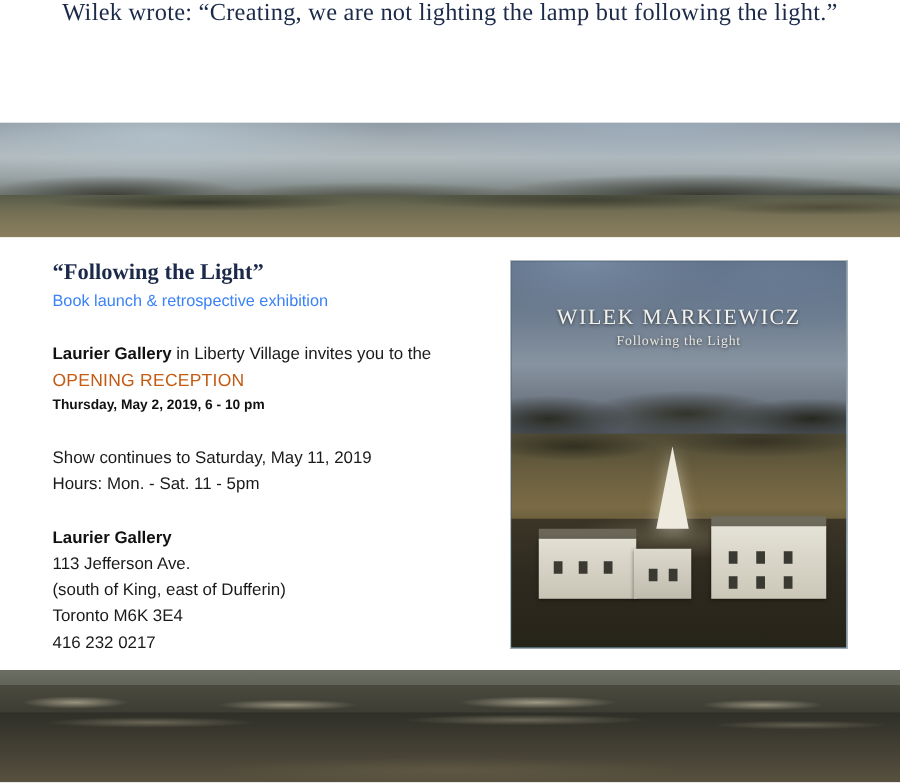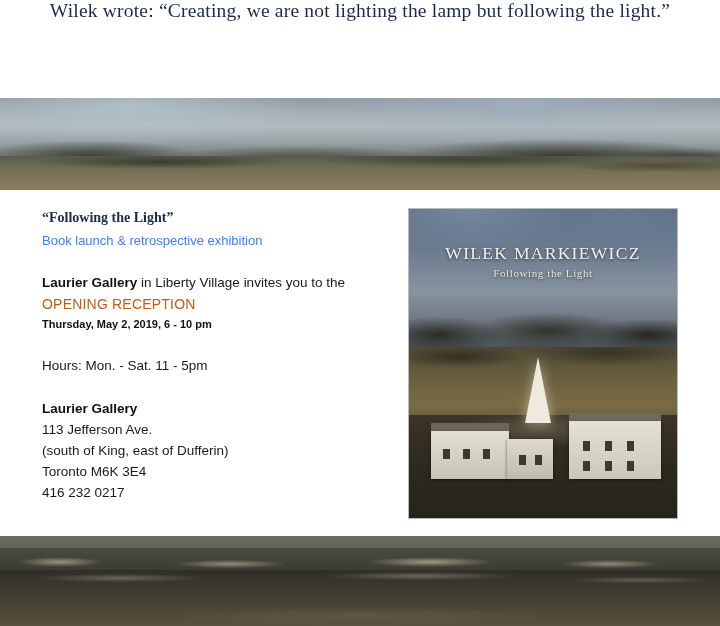--- a/index.html
+++ b/index.html
@@ -133,21 +133,21 @@
   .text-col {
     position: absolute;
     left: 42px;
     top: 16px;
     width: 350px;
   }
 
   .title-1 {
     font-family: "Liberation Serif", serif;
     font-weight: bold;
-    font-size: 14px;
+    font-size: 18px;
     color: #1c2a4a;
     line-height: 23px;
   }
   .title-2 {
     font-family: "Liberation Serif", serif;
     font-weight: bold;
     font-size: 17.5px;
     color: #1c2a4a;
     line-height: 23px;
   }
@@ -329,20 +329,21 @@
 
     <div class="block-reception">
       <div>
         <span class="gallery-strong">Laurier Gallery</span><span> in Liberty Village invites you to the</span>
       </div>
       <div class="opening">OPENING RECEPTION</div>
       <div class="date-line">Thursday, May 2, 2019, 6 - 10 pm</div>
     </div>
 
     <div class="block-show">
+      <div>Show continues to Saturday, May 11, 2019</div>
       <div>Hours: Mon. - Sat. 11 - 5pm</div>
     </div>
 
     <div class="block-address">
       <div class="addr-name">Laurier Gallery</div>
       <div>113 Jefferson Ave.</div>
       <div>(south of King, east of Dufferin)</div>
       <div>Toronto M6K 3E4</div>
       <div>416 232 0217</div>
     </div>

